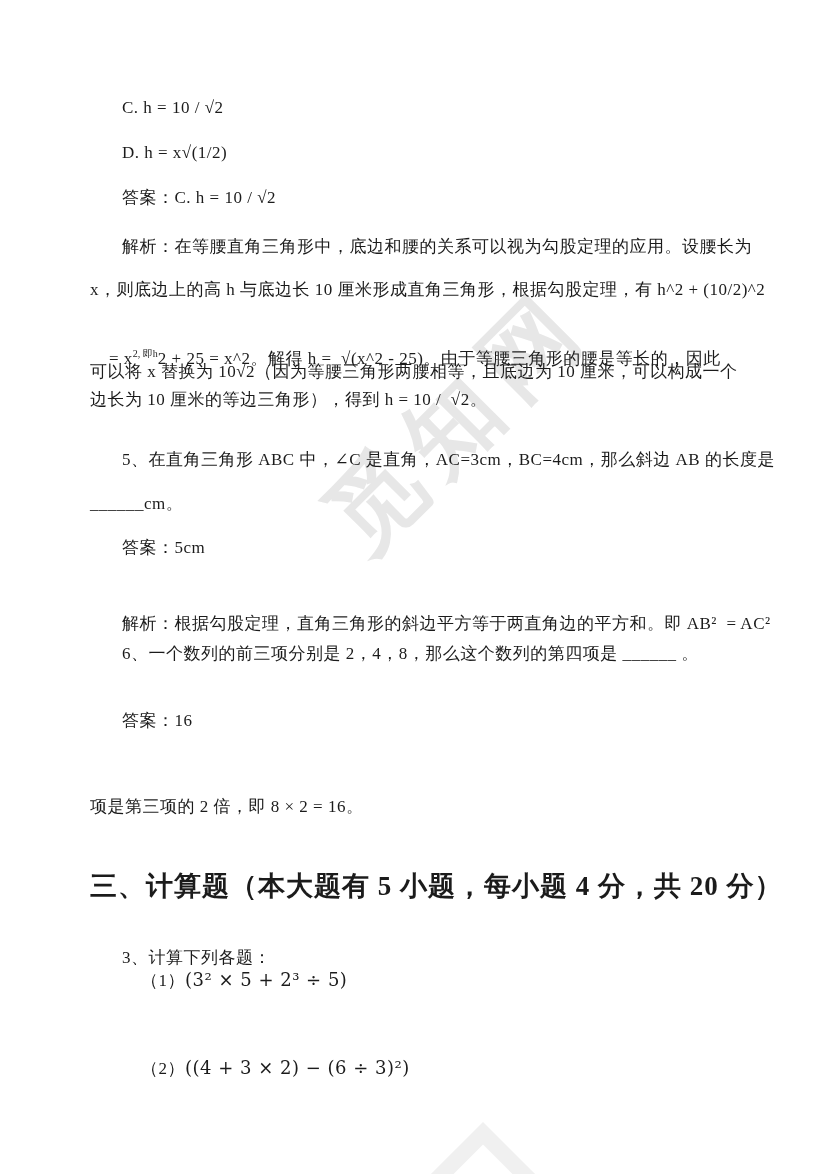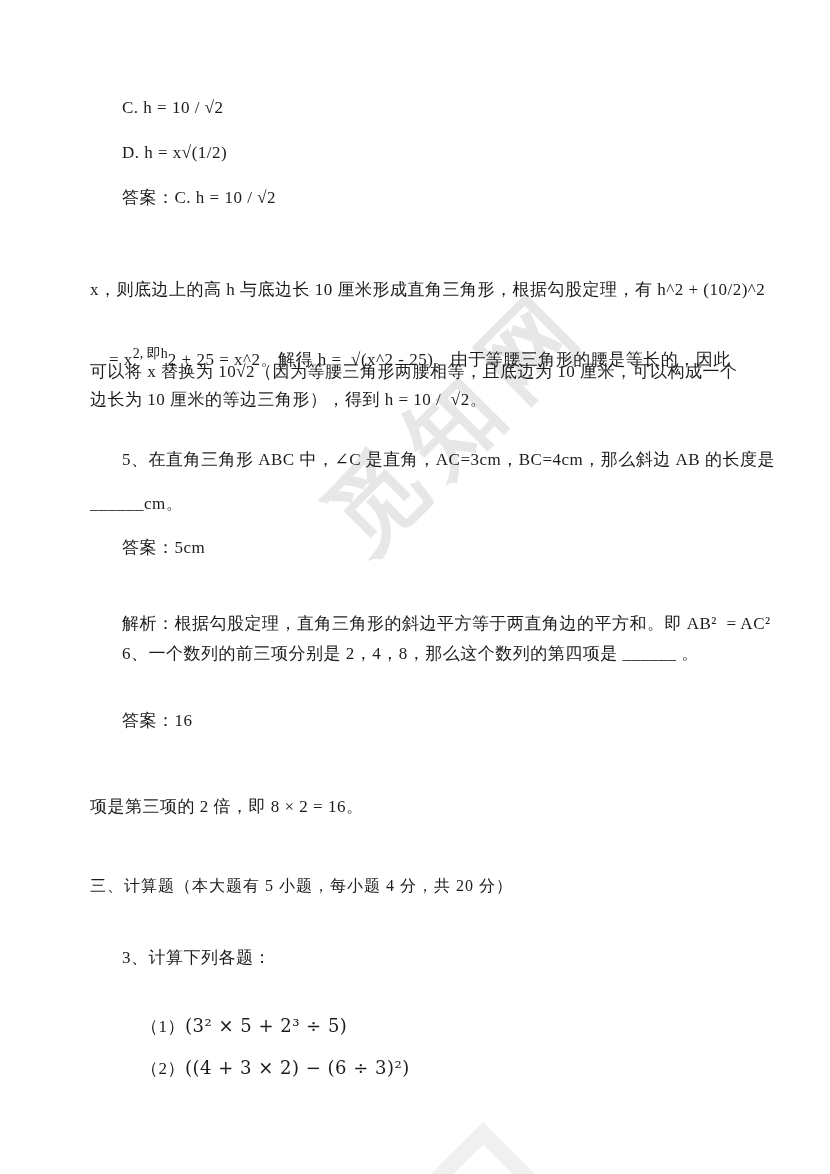--- a/index.html
+++ b/index.html
@@ -20,26 +20,26 @@
     position: absolute;
     left: 90px;
     font-size: 17px;
     line-height: 24px;
     white-space: pre;
     letter-spacing: 0.5px;
     text-align: center;
   }
   .indent { left: 122px; }
   .heading {
-    font-weight: normal;
-    font-size: 16px;
+    font-weight: bold;
+    font-size: 27px;
     letter-spacing: 1px;
   }
   .sup {
-    font-size: 14px;
+    font-size: 10px;
     vertical-align: super;
     letter-spacing: 0;
   }
   .math-formula {
     font-family: "DejaVu Serif", serif;
     font-size: 18px;
     letter-spacing: 0.5px;
   }
   .wm-center {
     position: absolute;
@@ -76,39 +76,40 @@
 
   <div class="wm-center">觅知网</div>
   <div class="wm-bottom">
     
   </div>
 
   <div class="line indent" style="top:96px">C. h = 10 / √2</div>
   <div class="line indent" style="top:141px">D. h = x√(1/2)</div>
   <div class="line indent" style="top:186px">答案：C. h = 10 / √2</div>
 
+  <div class="line indent" style="top:235px">解析：在等腰直角三角形中，底边和腰的关系可以视为勾股定理的应用。设腰长为</div>
   <div class="line" style="top:278px">x，则底边上的高 h 与底边长 10 厘米形成直角三角形，根据勾股定理，有 h^2 + (10/2)^2</div>
   <div class="line" style="top:318px">
     <span>= x</span><span class="sup">2, 即h</span><span>2 + 25 = x^2。解得 h =  √(x^2 - 25)。由于等腰三角形的腰是等长的，因此</span>
   </div>
   <div class="line" style="top:360px">可以将 x 替换为 10√2（因为等腰三角形两腰相等，且底边为 10 厘米，可以构成一个</div>
   <div class="line" style="top:388px">边长为 10 厘米的等边三角形），得到 h = 10 /  √2。</div>
 
   <div class="line indent" style="top:448px">5、在直角三角形 ABC 中，∠C 是直角，AC=3cm，BC=4cm，那么斜边 AB 的长度是</div>
   <div class="line" style="top:492px">______cm。</div>
   <div class="line indent" style="top:536px">答案：5cm</div>
   <div class="line indent" style="top:612px">解析：根据勾股定理，直角三角形的斜边平方等于两直角边的平方和。即 AB²  = AC²</div>
 
   <div class="line indent" style="top:642px">6、一个数列的前三项分别是 2，4，8，那么这个数列的第四项是 ______ 。</div>
   <div class="line indent" style="top:709px">答案：16</div>
   <div class="line" style="top:795px">项是第三项的 2 倍，即 8 × 2 = 16。</div>
 
   <div class="line heading" style="top:874px">三、计算题（本大题有 5 小题，每小题 4 分，共 20 分）</div>
   <div class="line indent" style="top:946px">3、计算下列各题：</div>
 
-  <div class="line indent" style="top:990px">
+  <div class="line indent" style="top:944px">
     <span>（1）</span><span class="math-formula">(3² × 5 + 2³ ÷ 5)</span>
   </div>
   <div class="line indent" style="top:1032px">
     <span>（2）</span><span class="math-formula">((4 + 3 × 2) − (6 ÷ 3)²)</span>
   </div>
 
 </div>
 
 </body></html>

